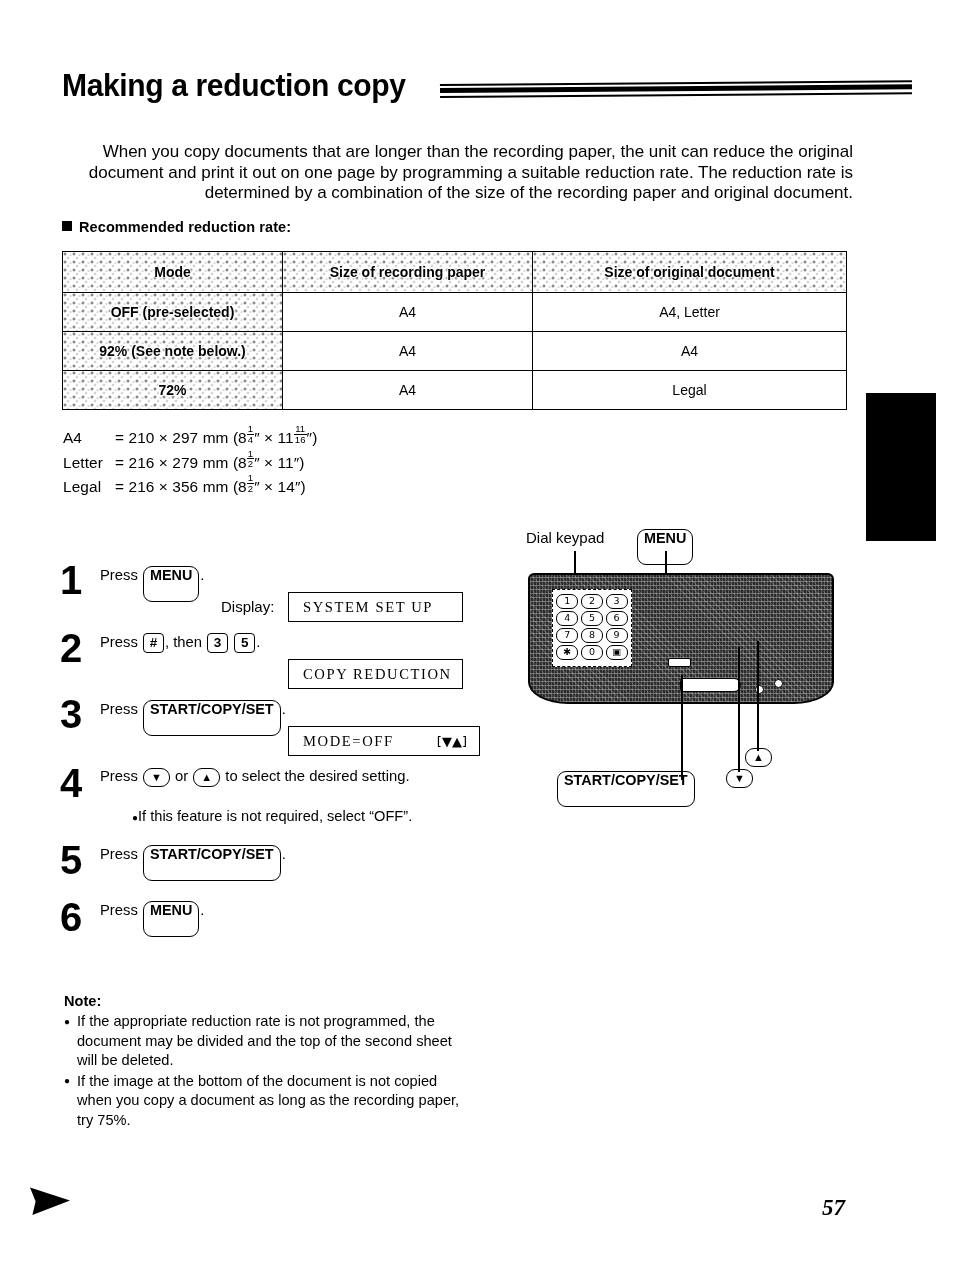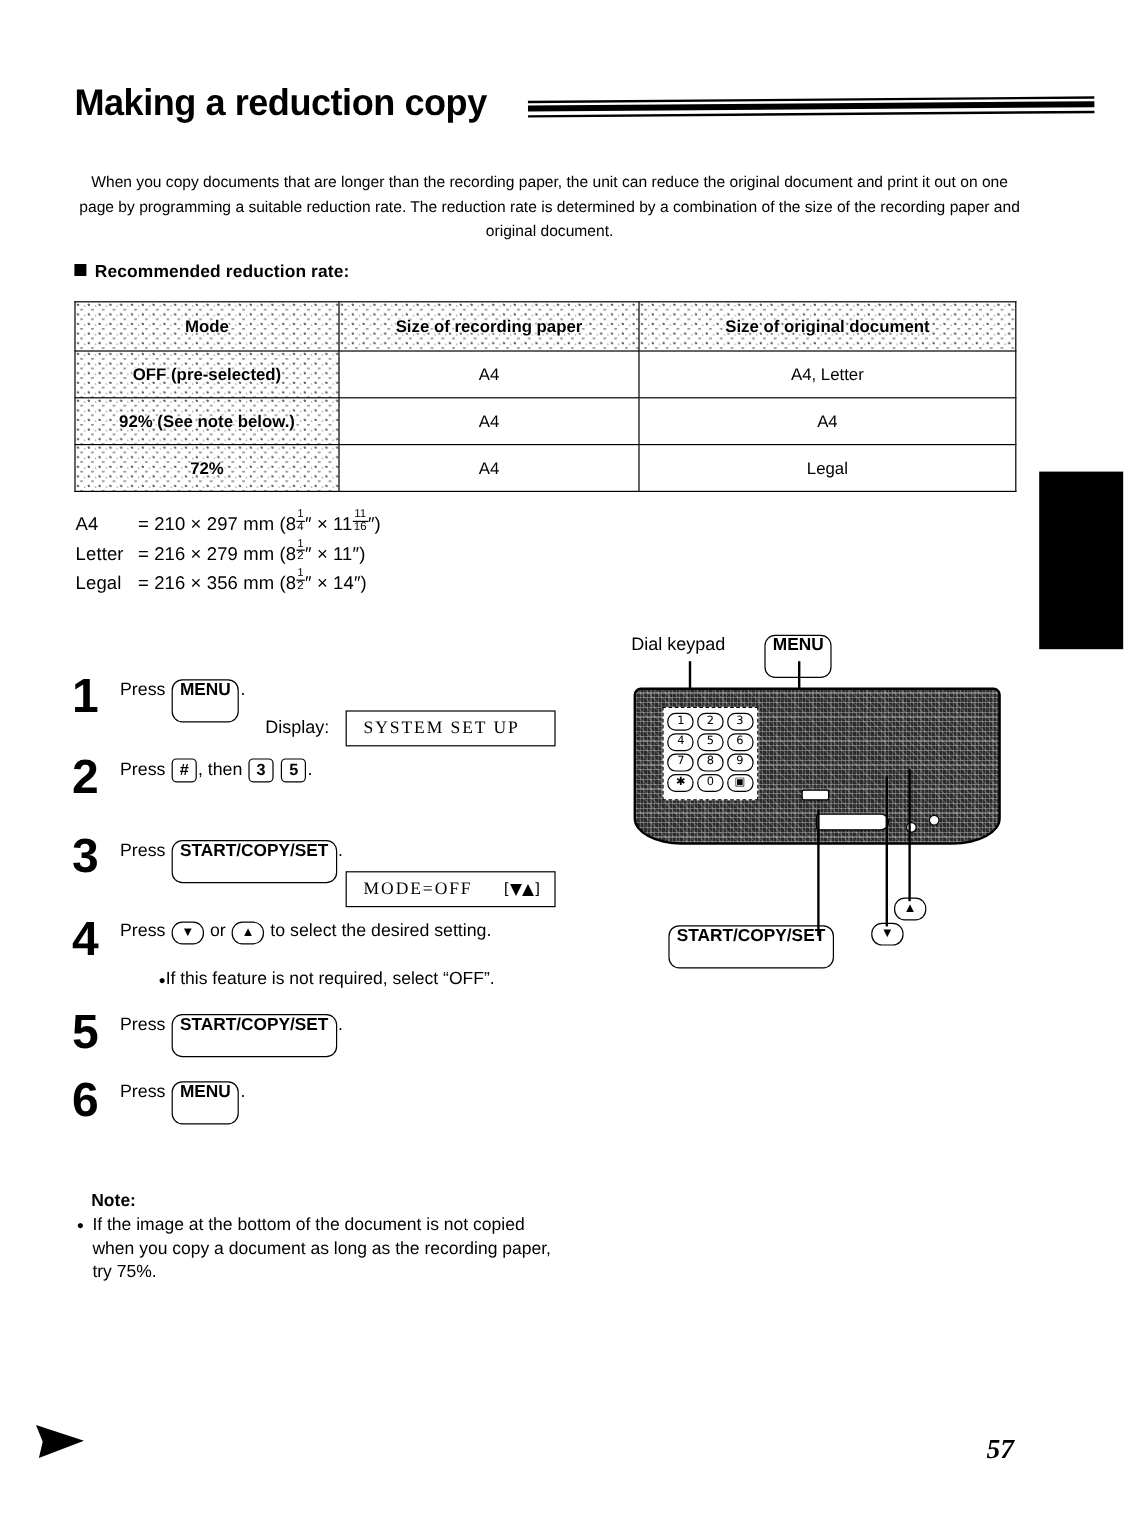--- a/index.html
+++ b/index.html
@@ -60,23 +60,23 @@
   .title-rule i.l1 { top: 0px;  height: 2px; }
   .title-rule i.l2 { top: 4px;  height: 5px; }
   .title-rule i.l3 { top: 12px; height: 2px; }
 
   
   .intro {
     position: absolute;
     left: 63px;
     top: 142px;
     width: 790px;
-    font-size: 13px;
+    font-size: 17px;
     line-height: 20.5px;
-    text-align: center;
+    text-align: right;
   }
 
   
   .sec-head {
     position: absolute;
     left: 62px;
     top: 219px;
     font-size: 14.5px;
     font-weight: bold;
     letter-spacing: 0.1px;
@@ -236,21 +236,20 @@
     font-size: 15px;
   }
 
   
   .note-head {
     position: absolute;
     left: 64px;
     top: 993px;
     font-size: 14.6px;
     font-weight: bold;
-    margin-left: 12px;
   }
   .note-list {
     position: absolute;
     left: 64px;
     top: 1012px;
     width: 400px;
     font-size: 14.6px;
     line-height: 19.6px;
   }
   .note-list .li {
@@ -470,27 +469,30 @@
     <span class="pad">SYSTEM SET UP</span>
   </div>
 
   <div class="step-num" style="top:628px">2</div>
   <div class="step-txt" style="top:632px">
     <span>Press</span>
     <span class="key sq">#</span><span>, then</span>
     <span class="key sq">3</span>
     <span class="key sq">5</span><span>.</span>
   </div>
+  <div class="lcd" style="left:288px; top:659px; width:175px; height:30px">
+    <span class="pad">COPY REDUCTION</span>
+  </div>
 
   <div class="step-num" style="top:694px">3</div>
   <div class="step-txt" style="top:699px">
     <span>Press</span>
     <span class="key">START/COPY/SET</span><span>.</span>
   </div>
-  <div class="lcd" style="left:288px; top:726px; width:175px; height:30px">
+  <div class="lcd" style="left:288px; top:726px; width:192px; height:30px">
     <span class="pad">MODE=OFF</span>
     <span class="right">[▼▲]</span>
   </div>
 
   <div class="step-num" style="top:763px">4</div>
   <div class="step-txt" style="top:766px">
     <span>Press</span>
     <span class="key arrow">▼</span>
     <span>or</span>
     <span class="key arrow">▲</span>
@@ -507,20 +509,21 @@
   </div>
 
   <div class="step-num" style="top:897px">6</div>
   <div class="step-txt" style="top:900px">
     <span>Press</span>
     <span class="key">MENU</span><span>.</span>
   </div>
 
   <div class="note-head">Note:</div>
   <div class="note-list">
+    <div class="li">If the appropriate reduction rate is not programmed, the document may be divided and the top of the second sheet will be deleted.</div>
     <div class="li">If the image at the bottom of the document is not copied when you copy a document as long as the recording paper, try 75%.</div>
   </div>
 
   <div class="illus">
 
     <div class="callout-text" style="left:16px; top:4px">Dial keypad</div>
     <div class="leader" style="left:64px; top:26px; height:24px"></div>
 
     <div class="callout-key" style="left:126px; top:4px">
       <span class="key">MENU</span>

